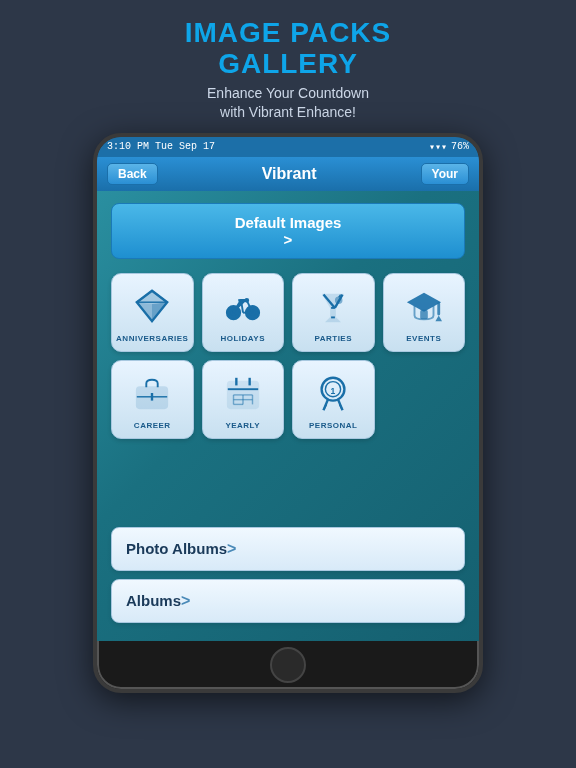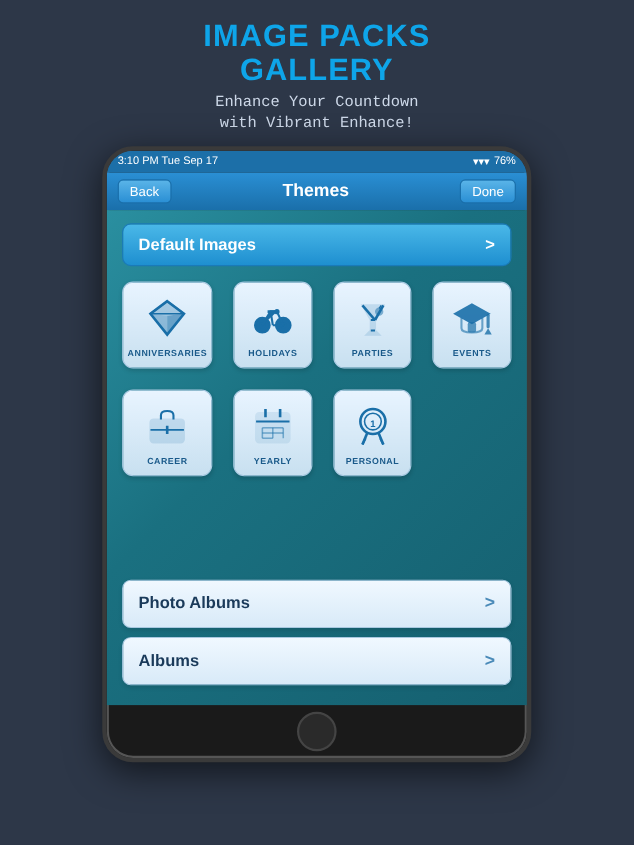--- a/index.html
+++ b/index.html
@@ -24,21 +24,20 @@
       font-size: 28px;
       font-weight: 800;
       line-height: 1.1;
       letter-spacing: 1px;
     }
     .app-title p {
       color: #cdd8e8;
       font-size: 14px;
       margin-top: 4px;
       line-height: 1.4;
-      font-family: Liberation Mono, monospace;
     }
 
     
     .tablet {
       width: 390px;
       height: 560px;
       background: #1a1a1a;
       border-radius: 28px;
       border: 4px solid #3a3a3a;
       box-shadow: 0 8px 32px rgba(0,0,0,0.6), inset 0 0 0 2px #555;
@@ -53,41 +52,42 @@
     .status-bar {
       width: 100%;
       background: #1c6fa8;
       display: flex;
       justify-content: space-between;
       align-items: center;
       padding: 4px 10px;
       font-size: 10px;
       color: #fff;
       flex-shrink: 0;
+      font-family: Liberation Mono, monospace;
     }
     .status-left { font-weight: 500; }
     .status-right { display: flex; align-items: center; gap: 4px; font-size: 10px; }
 
     
     .nav-bar {
       width: 100%;
       background: linear-gradient(180deg, #2a8fd4 0%, #1a6faa 100%);
       display: flex;
       justify-content: space-between;
       align-items: center;
       padding: 6px 10px;
       flex-shrink: 0;
     }
     .nav-btn {
       background: linear-gradient(180deg, #5ab4e8 0%, #2a8fd4 100%);
       border: 1px solid #1a6faa;
       border-radius: 5px;
       color: #fff;
       font-size: 12px;
-      font-weight: 400;
+      font-weight: 700;
       padding: 3px 10px;
       cursor: pointer;
     }
     .nav-title {
       color: #fff;
       font-size: 16px;
       font-weight: 700;
     }
 
     
@@ -107,37 +107,38 @@
       width: 100%;
       background: linear-gradient(180deg, #4ab8e8 0%, #1e8fd0 100%);
       border-radius: 8px;
       display: flex;
       justify-content: space-between;
       align-items: center;
       padding: 10px 14px;
       margin-bottom: 14px;
       cursor: pointer;
       border: 1px solid #1a7ab8;
+      flex-direction: column;
     }
     .default-images-btn span {
       color: #fff;
       font-size: 15px;
       font-weight: 700;
     }
     .chevron {
       color: #fff;
       font-size: 16px;
       font-weight: 700;
     }
 
     
     .grid {
       display: grid;
       grid-template-columns: repeat(4, 1fr);
-      gap: 19px;
+      gap: 8px;
       width: 100%;
       margin-bottom: 14px;
     }
 
     .grid-item {
       background: linear-gradient(180deg, #e8f4ff 0%, #c8e0f0 100%);
       border-radius: 10px;
       border: 1px solid #a8c8e0;
       display: flex;
       flex-direction: column;
@@ -181,21 +182,20 @@
       flex-direction: column;
       gap: 8px;
       margin-bottom: 6px;
     }
     .bottom-btn {
       width: 100%;
       background: linear-gradient(180deg, #f0f8ff 0%, #d8eaf8 100%);
       border-radius: 8px;
       border: 1px solid #a8c8e0;
       display: flex;
-      justify-content: space-between;
       align-items: center;
       padding: 12px 14px;
       cursor: pointer;
       box-shadow: 0 2px 4px rgba(0,0,0,0.1);
     }
     .bottom-btn span {
       color: #1a3a5a;
       font-size: 15px;
       font-weight: 600;
     }
@@ -236,22 +236,22 @@
       <span>3:10 PM</span> <span>Tue Sep 17</span>
     </span>
     <span class="status-right">
       <span>▾▾▾</span>
       <span>76%</span>
     </span>
   </div>
 
   <div class="nav-bar">
     <button class="nav-btn">Back</button>
-    <span class="nav-title">Themes</span>
-    <button class="nav-btn">Done</button>
+    <span class="nav-title">Vibrant</span>
+    <button class="nav-btn">Your</button>
   </div>
 
   <div class="screen">
 
     <div class="default-images-btn">
       <span>Default Images</span>
       <span class="chevron">&gt;</span>
     </div>
 
     <div class="grid">

